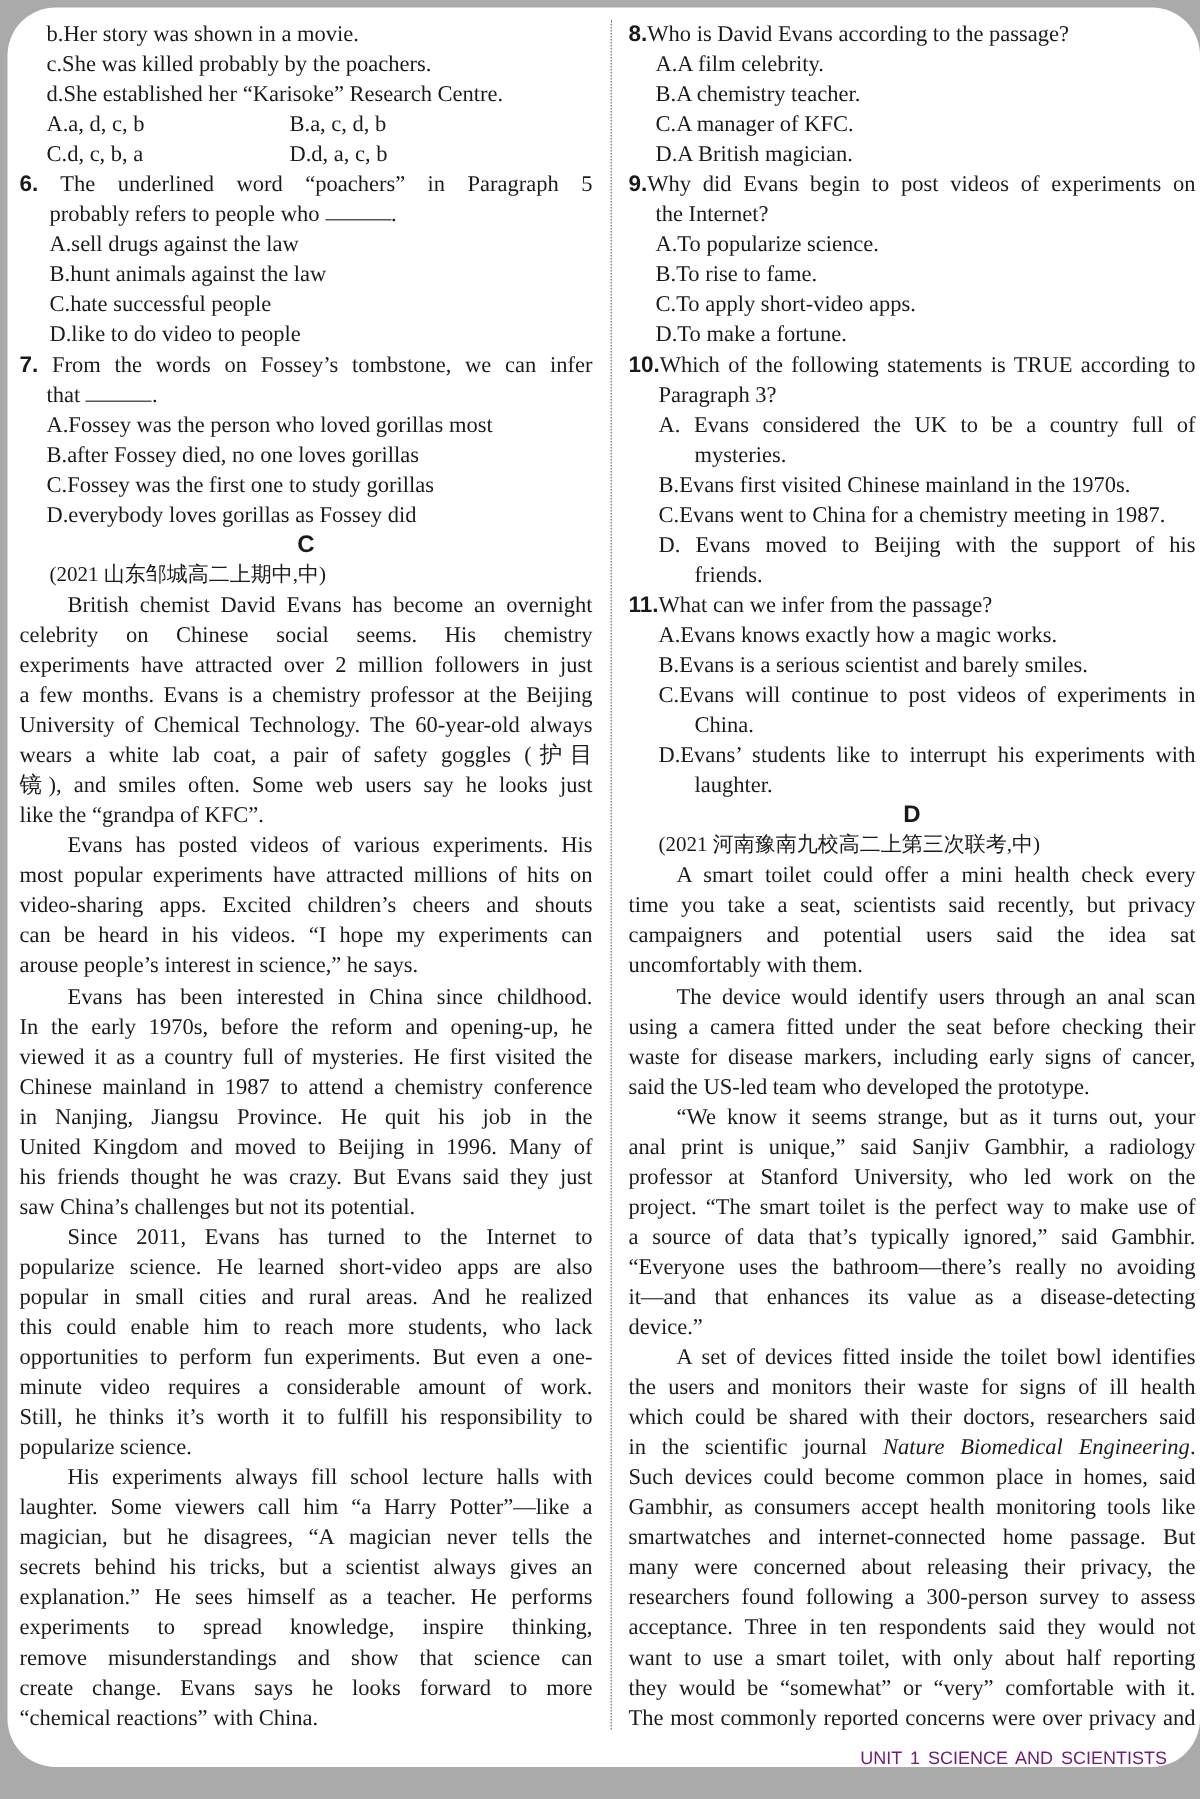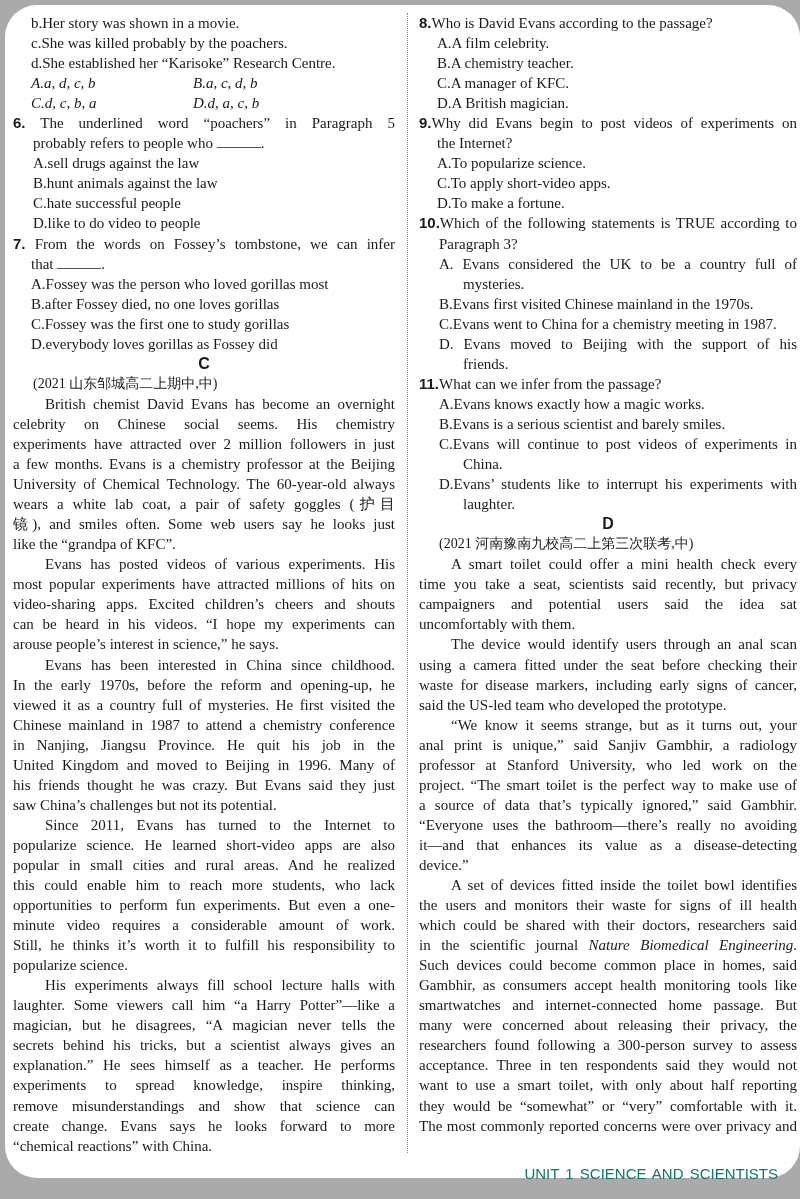--- a/index.html
+++ b/index.html
@@ -20,27 +20,27 @@
     border-left: 1.5px dotted #888;
   }
   .line { white-space: nowrap; }
   .just { text-align: justify; text-align-last: justify; }
   .ind1 { padding-left: 18px; }
   .ind2 { padding-left: 20px; }
   .ind4 { padding-left: 44px; }
   .para-first { text-indent: 32px; }
   .qnum { font-weight: bold; font-family: "Liberation Sans", "DejaVu Sans", sans-serif; font-size: 15px; }
   .opt-row { display: flex; }
-  .opt-row span { width: 162px; font-style: italic; }
+  .opt-row span { width: 162px; }
   .section-letter { text-align: center; font-weight: bold; font-family: "Liberation Sans", sans-serif; font-size: 16px; }
   .source { padding-left: 20px; font-family: Liberation Serif, serif; font-size: 14px; }
   .blank { display: inline-block; width: 44px; border-bottom: 1px solid #555; height: 12px; vertical-align: baseline; }
   .footer {
     position: absolute; right: 22px; top: 1160px; font-family: "Liberation Sans", "DejaVu Sans", sans-serif;
-    font-size: 15px; color: #0f766e; word-spacing: 2px;
+    font-size: 12px; color: #701a75; word-spacing: 2px;
   }
   em { font-style: italic; }
 </style>
 </head>
 <body>
 
 <div class="page">
 
   <div class="col left">
     <div>
@@ -139,20 +139,21 @@
       <div class="line ind1">A.A film celebrity.</div>
       <div class="line ind1">B.A chemistry teacher.</div>
       <div class="line ind1">C.A manager of KFC.</div>
       <div class="line ind1">D.A British magician.</div>
     </div>
 
     <div>
       <div class="line just"><span class="qnum">9.</span><span>Why did Evans begin to post videos of experiments on</span></div>
       <div class="line ind1">the Internet?</div>
       <div class="line ind1">A.To popularize science.</div>
+      <div class="line ind1">B.To rise to fame.</div>
       <div class="line ind1">C.To apply short-video apps.</div>
       <div class="line ind1">D.To make a fortune.</div>
     </div>
 
     <div>
       <div class="line just"><span class="qnum">10.</span><span>Which of the following statements is TRUE according to</span></div>
       <div class="line ind2">Paragraph 3?</div>
       <div>
         <div class="line ind2 just">A. Evans considered the UK to be a country full of</div>
         <div class="line ind4">mysteries.</div>

